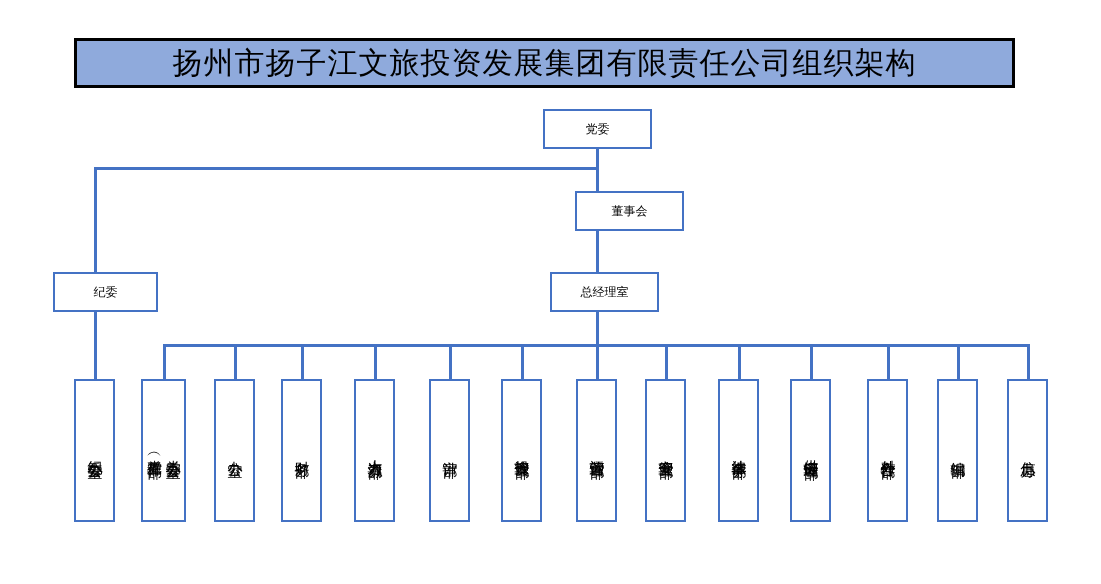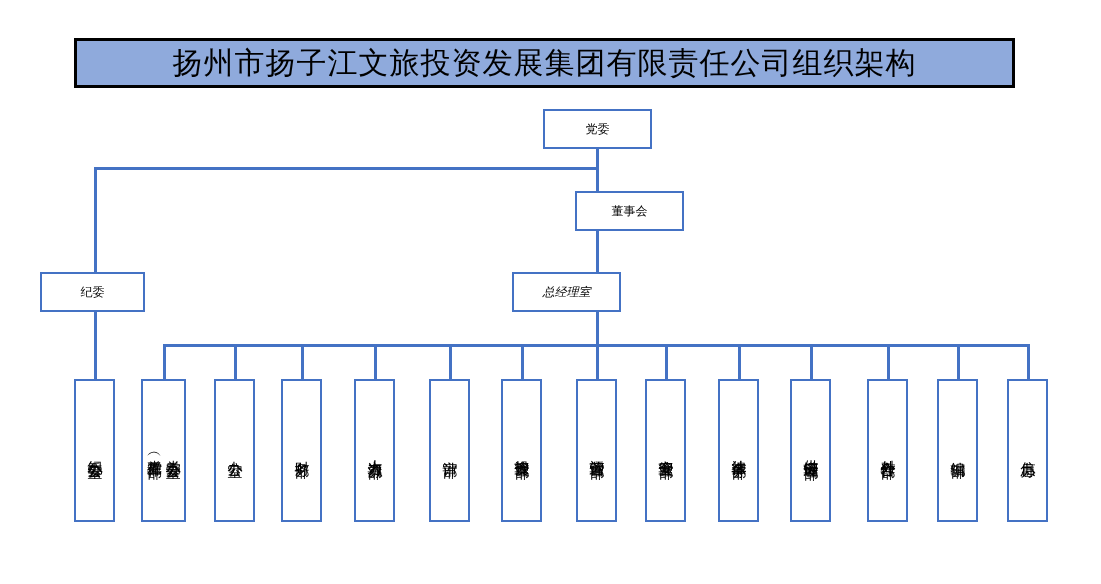--- a/index.html
+++ b/index.html
@@ -129,25 +129,25 @@
   <div class="conn-v" style="left:1027px; top:344px; height:35px;"></div>
 
   <div class="node" style="left:543px; top:109px; width:109px; height:40px;">
     <span class="label-h">党委</span>
   </div>
 
   <div class="node" style="left:543px; top:191px; width:109px; height:40px;margin-left:32px;">
     <span class="label-h">董事会</span>
   </div>
 
-  <div class="node" style="left:40px; top:272px; width:105px; height:40px;">
+  <div class="node" style="left:53px; top:272px; width:105px; height:40px;">
     <span class="label-h">纪委</span>
   </div>
 
-  <div class="node" style="left:512px; top:272px; width:109px; height:40px;font-style:italic;">
+  <div class="node" style="left:550px; top:272px; width:109px; height:40px;">
     <span class="label-h">总经理室</span>
   </div>
 
   <div class="node-vert" style="left:74px; top:379px; width:41px; height:143px;">
     <span class="label-v">纪委办公室</span>
   </div>
 
   <div class="node-vert" style="left:141px; top:379px; width:45px; height:143px;">
     <span class="label-v">党委办公室</span>
     <span class="label-v">（党群工作部）</span>

